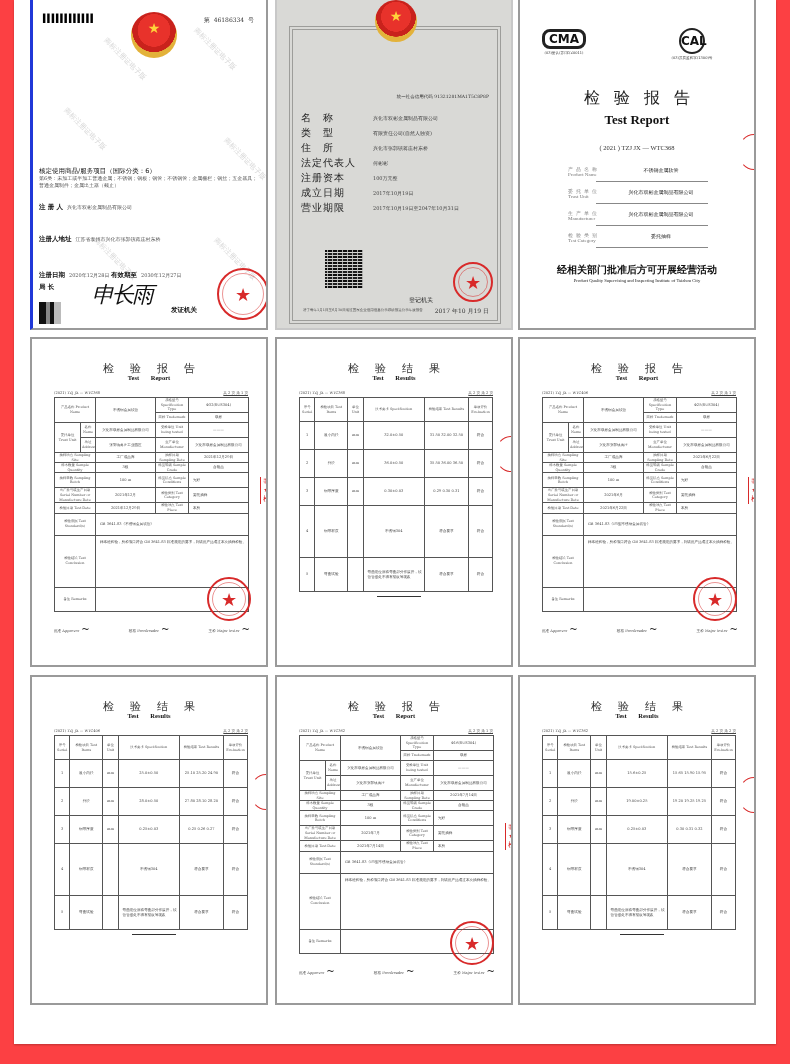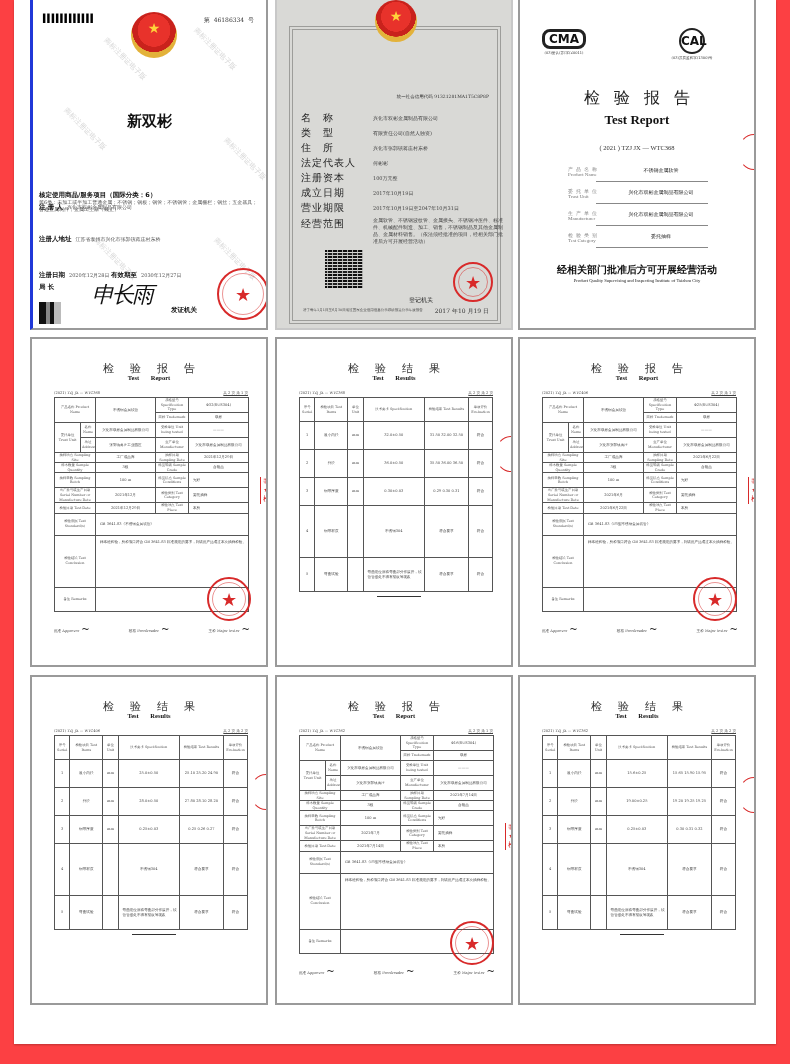--- a/index.html
+++ b/index.html
@@ -17,21 +17,21 @@
   .tm-barcode { position: absolute; left: 6px; top: 10px; font-family: "DejaVu Sans Mono", monospace; font-size: 8px; font-weight: bold; letter-spacing: -0.5px; }
   .tm-barcode small { display: block; font-size: 3px; font-weight: normal; }
   .tm-no { position: absolute; right: 8px; top: 12px; font-size: 6px; color: #333; }
   .emblem { position: absolute; width: 46px; height: 46px; border-radius: 50%; background: radial-gradient(circle at 50% 40%, #e8322b 0 45%, #c9221c 46% 60%, #e3b23a 61% 100%); }
   .emblem .star { position: absolute; left: 0; right: 0; top: 8px; text-align: center; color: #ffd23a; font-size: 14px; font-family: "DejaVu Sans", sans-serif; }
   .tm .emblem { left: 94px; top: 8px; }
   .tm-title { position: absolute; left: 0; right: 0; top: 66px; text-align: center; font-size: 13px; letter-spacing: 4px; font-weight: bold; color: #222; }
   .tm-mark { position: absolute; left: 0; right: 0; top: 108px; text-align: center; font-family: "DejaVu Sans", sans-serif; font-size: 15px; font-weight: bold; color: #111; }
   .tm-row { position: absolute; left: 2px; right: 4px; font-size: 5px; color: #555; line-height: 7px; }
   .tm-row b { font-family: "DejaVu Sans", sans-serif; font-size: 6.5px; color: #111; margin-right: 4px; }
-  .tm-class-head { font-family: "DejaVu Sans", sans-serif; font-size: 6.5px; font-weight: bold; color: #111; margin-top: 24px; }
+  .tm-class-head { font-family: "DejaVu Sans", sans-serif; font-size: 6.5px; font-weight: normal; color: #111; }
   .watermark { position: absolute; font-size: 7px; color: #d7d7d7; transform: rotate(45deg); white-space: nowrap; }
   .sig { position: absolute; font-family: "DejaVu Serif", serif; font-size: 22px; font-style: italic; color: #111; letter-spacing: -2px; }
   .qr-blur { position: absolute; width: 22px; height: 22px; background:
       linear-gradient(90deg,#111 0 30%,#888 30% 50%,#111 50% 70%,#bbb 70%),
       #333; filter: blur(.3px); }
   .seal { position: absolute; border-radius: 50%; border: 2px solid #d82a2a; color: #d82a2a; display: flex; align-items: center; justify-content: center; font-family: "DejaVu Sans", sans-serif; }
   .seal .s-star { font-size: 18px; }
   .seal .s-ring { position: absolute; inset: 3px; border-radius: 50%; border: 1px solid rgba(216,42,42,.5); }
 
   
@@ -89,21 +89,20 @@
 
 <div class="panel">
 
   <div class="card c0 r0 tm">
     <div class="tm-inner">
       <div class="tm-barcode"><span>▌▌▌▌▌▌▌▌▌▌▌▌</span><small>&nbsp;</small></div>
       <div class="tm-no"><span>第</span>&nbsp;&nbsp;<span>46186334</span>&nbsp;&nbsp;<span>号</span></div>
       <div class="emblem">
           <div class="star">★</div>
         </div>
-      <div class="tm-mark">新双彬</div>
 
       <div class="watermark" style="left:60px;top:50px;">商标注册证电子版</div>
       <div class="watermark" style="left:150px;top:40px;">商标注册证电子版</div>
       <div class="watermark" style="left:20px;top:120px;">商标注册证电子版</div>
       <div class="watermark" style="left:180px;top:150px;">商标注册证电子版</div>
       <div class="watermark" style="left:50px;top:250px;">商标注册证电子版</div>
       <div class="watermark" style="left:170px;top:250px;">商标注册证电子版</div>
 
       <div class="tm-row" style="top:164px;">
         <div class="tm-class-head">核定使用商品/服务项目（国际分类：6）</div>
@@ -150,24 +149,20 @@
           <span class="k">注册资本</span>
           <span class="v">100万元整</span>
         </div>
       <div class="bl-row">
           <span class="k">成立日期</span>
           <span class="v">2017年10月19日</span>
         </div>
       <div class="bl-row">
           <span class="k">营业期限</span>
           <span class="v">2017年10月19日至2047年10月31日</span>
-        </div>
-      <div class="bl-row" style="align-items:flex-start;height:auto;margin-top:2px;">
-          <span class="k">经营范围</span>
-          <span class="v bl-scope">金属软管、不锈钢波纹管、金属接头、不锈钢冲压件、标准件、机械配件制造、加工、销售，不锈钢制品及其他金属制品、金属材料销售。（依法须经批准的项目，经相关部门批准后方可开展经营活动）</span>
         </div>
     </div>
     <div class="bl-qr"></div>
     <div class="seal" style="left:176px;top:262px;width:40px;height:40px;">
         <div class="s-ring"></div>
         <span class="s-star">★</span>
       </div>
     <div class="bl-authority">登记机关</div>
     <div class="bl-footnote">请于每年1月1日至6月30日通过国家企业信用信息公示系统报送公示年度报告</div>
     <div class="bl-date">2017 年10 月19 日</div>

